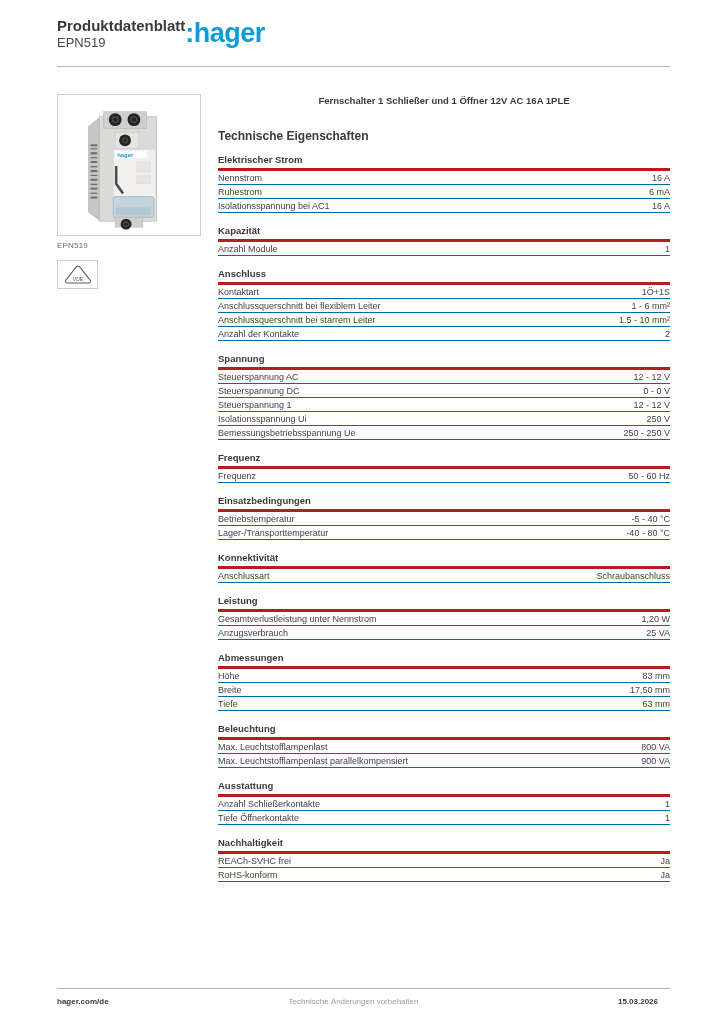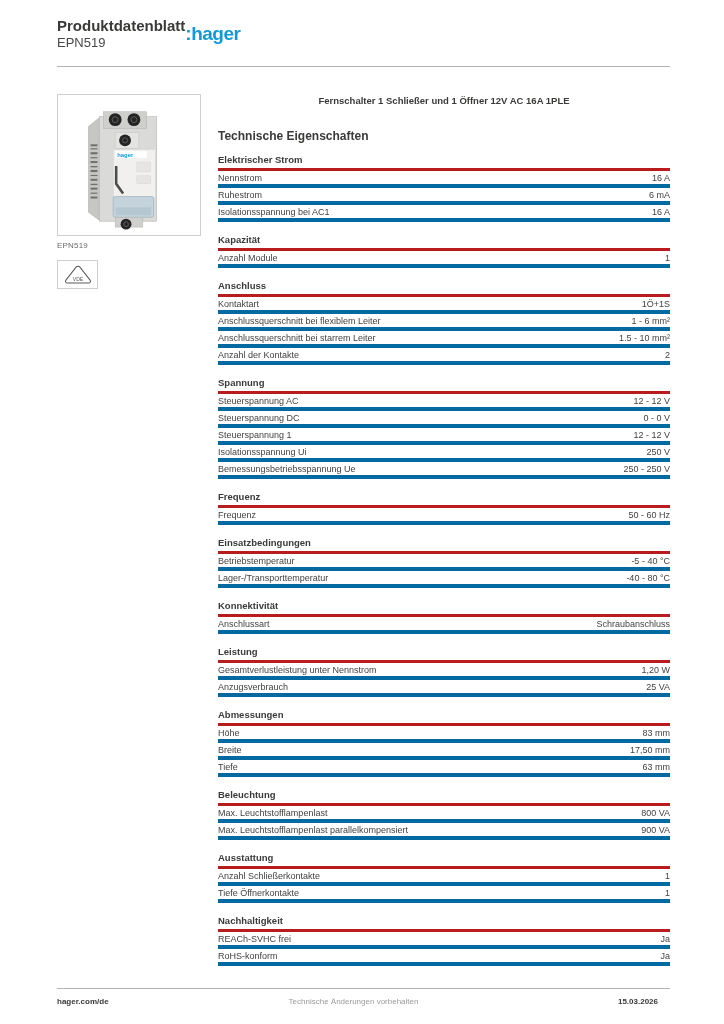--- a/index.html
+++ b/index.html
@@ -14,21 +14,21 @@
     overflow: hidden;
   }
   
   .header {
     position: absolute;
     left: 57px; right: 54px; top: 17px;
     display: flex; justify-content: flex-start; align-items: flex-start;
   }
   .doc-title { font-size: 15px; font-weight: bold; margin: 0; line-height: 18px; color: #3a3a39; }
   .doc-sub { font-size: 13px; line-height: 16px; color: #484847; }
-  .logo { color: #0f9bd7; font-size: 19px; font-weight: bold; line-height: 27px; letter-spacing: -0.5px; margin-top: 3px; }
+  .logo { color: #0f9bd7; font-size: 27px; font-weight: bold; line-height: 27px; letter-spacing: -0.5px; margin-top: 3px; }
   .header-rule { position: absolute; left: 57px; width: 613px; top: 66px; border-top: 1px solid #b3b3b3; }
 
   
   .main { position: absolute; left: 57px; top: 94px; width: 613px; display: flex; }
   .aside { width: 161px; flex: none; }
   .imgbox { width: 144px; height: 142px; border: 1px solid #cfcfcf; margin: 0; background: #fff; }
   .caption { font-size: 8px; color: #6b6b6b; margin-top: 5px; letter-spacing: 0.2px; }
   .certbox {
     width: 41px; height: 29px; border: 1px solid #cfcfcf; margin-top: 10px;
     display: flex; align-items: center; justify-content: center; background: #fff;
@@ -39,21 +39,21 @@
   .tech { font-size: 12px; font-weight: bold; margin: 25px 0 0; line-height: 11px; }
 
   .spec-section { margin-top: 13px; }
   .sec-title {
     font-size: 9.5px; font-weight: bold; line-height: 10px;
     padding-bottom: 3px; border-bottom: 3px solid #b91c1c; margin: 0;
   }
   .row {
     display: flex; justify-content: space-between;
     font-size: 9px; line-height: 10px;
-    padding: 2px 0 1px; border-bottom: 4px solid #0369a1;
+    padding: 2px 0 1px; border-bottom: 1px solid #0369a1;
   }
   .row .lbl { color: #424241; }
   .row .val { text-align: right; white-space: nowrap; color: #424241; padding-left: 10px; }
 
   
   .footer-rule { position: absolute; left: 57px; width: 613px; top: 988px; border-top: 1px solid #b3b3b3; }
   .foot {
     position: absolute; left: 57px; width: 601px; top: 997px;
     display: flex; justify-content: space-between; font-size: 8px; line-height: 10px;
   }

